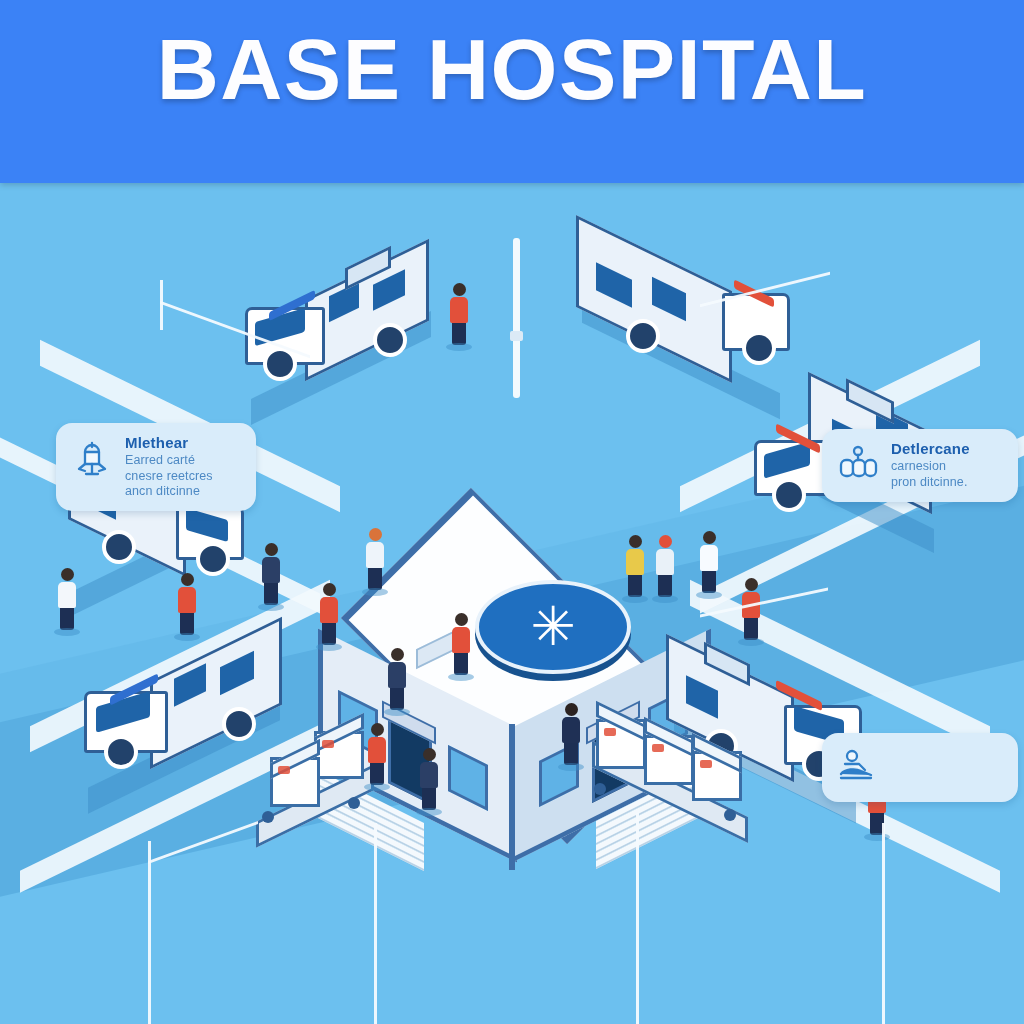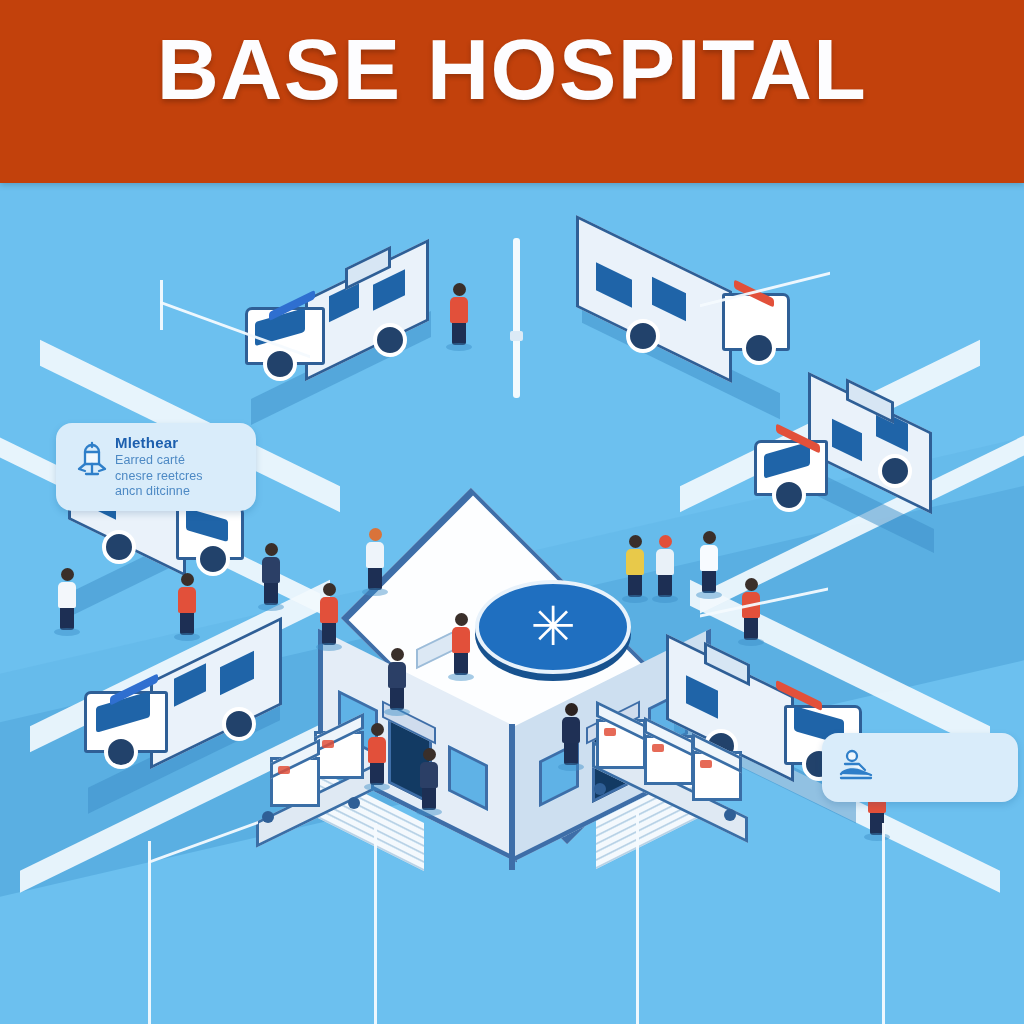--- a/index.html
+++ b/index.html
@@ -3,21 +3,21 @@
 <meta charset="utf-8">
 <style>
   html,body{margin:0;padding:0;background:#6cc0ef;}
   body{width:1024px;height:1024px;overflow:hidden;
        font-family:"Liberation Sans","DejaVu Sans",sans-serif;}
   #poster{position:relative;width:1024px;height:1024px;overflow:hidden;
           background:#6cc0ef;}
 
   
   .header{position:absolute;left:0;top:0;width:1024px;height:183px;
-          background:#c2410c;box-shadow:0 2px 6px rgba(0,0,0,.18);}
+          background:#3b82f6;box-shadow:0 2px 6px rgba(0,0,0,.18);}
   .header .title{position:absolute;left:0;top:26px;width:1024px;
           text-align:center;color:#fdfdff;font-size:86px;font-weight:bold;
           letter-spacing:1.5px;line-height:1;
           text-shadow:0 3px 5px rgba(0,0,0,.22);}
   .header .subtitle{position:absolute;left:0;top:124px;width:1024px;
           text-align:center;color:#eaf4fd;font-size:36px;font-weight:bold;
           letter-spacing:.3px;line-height:1;
           text-shadow:0 2px 4px rgba(0,0,0,.2);}
 
   
@@ -95,21 +95,21 @@
         background:#e2503a;opacity:.85;border-radius:2px;}
   .cart .wheel{position:absolute;width:12px;height:12px;border-radius:50%;
         background:#2f5f96;}
 
   
   .conn{position:absolute;background:#f4fafe;opacity:.95;}
 
   
   .callout{position:absolute;background:#d9ecfa;border-radius:16px;
         padding:11px 13px 12px 13px;box-sizing:border-box;
-        display:flex;align-items:flex-start;
+        display:flex;gap:10px;align-items:flex-start;
         box-shadow:0 3px 7px rgba(13,70,125,.18);}
   .callout .ico{flex:0 0 auto;width:46px;height:46px;}
   .callout .txt{flex:1 1 auto;min-width:0;}
   .callout .ttl{color:#1d5fae;font-size:15px;font-weight:bold;line-height:1.15;
         margin-bottom:2px;letter-spacing:.2px;}
   .callout .bd{color:#4d89c4;font-size:12.5px;line-height:1.22;
         letter-spacing:.1px;}
   .callout .bd div{white-space:nowrap;overflow:hidden;text-overflow:clip;}
 
   .c-tl{left:56px;top:240px;width:200px;}
@@ -407,20 +407,38 @@
       <div class="txt">
         <div class="ttl">Mlethear</div>
         <div class="bd">
           <div>Earred carté</div>
           <div>cnesre reetcres</div>
           <div>ancn ditcinne</div>
         </div>
       </div>
     </div>
 
+    <div class="callout c-tr">
+      <div class="ico">
+        <svg viewBox="0 0 46 46" width="46" height="46" fill="none" stroke="#2f7fc9" stroke-width="2.3" stroke-linecap="round" stroke-linejoin="round">
+          <circle cx="23" cy="11" r="4"></circle>
+          <rect x="6" y="20" width="12" height="16" rx="5" fill="#f0f8fe"></rect>
+          <rect x="18" y="20" width="12" height="16" rx="5" fill="#f0f8fe"></rect>
+          <rect x="30" y="20" width="11" height="16" rx="5" fill="#f0f8fe"></rect>
+          <path d="M23 15v5"></path>
+        </svg>
+      </div>
+      <div class="txt">
+        <div class="ttl">Detlercane</div>
+        <div class="bd">
+          <div>carnesion</div>
+          <div>pron ditcinne.</div>
+        </div>
+      </div>
+    </div>
 
     <div class="callout c-mr">
       <div class="ico">
         <svg viewBox="0 0 46 46" width="46" height="46" fill="none" stroke="#2f7fc9" stroke-width="2.3" stroke-linecap="round" stroke-linejoin="round">
           <circle cx="17" cy="12" r="5" fill="#f0f8fe"></circle>
           <path d="M10 20h14l6 6" fill="#f0f8fe"></path>
           <path d="M6 30c4-5 14-6 20-3l10 4" fill="#2f7fc9"></path>
           <path d="M6 34h30"></path>
         </svg>
       </div>

